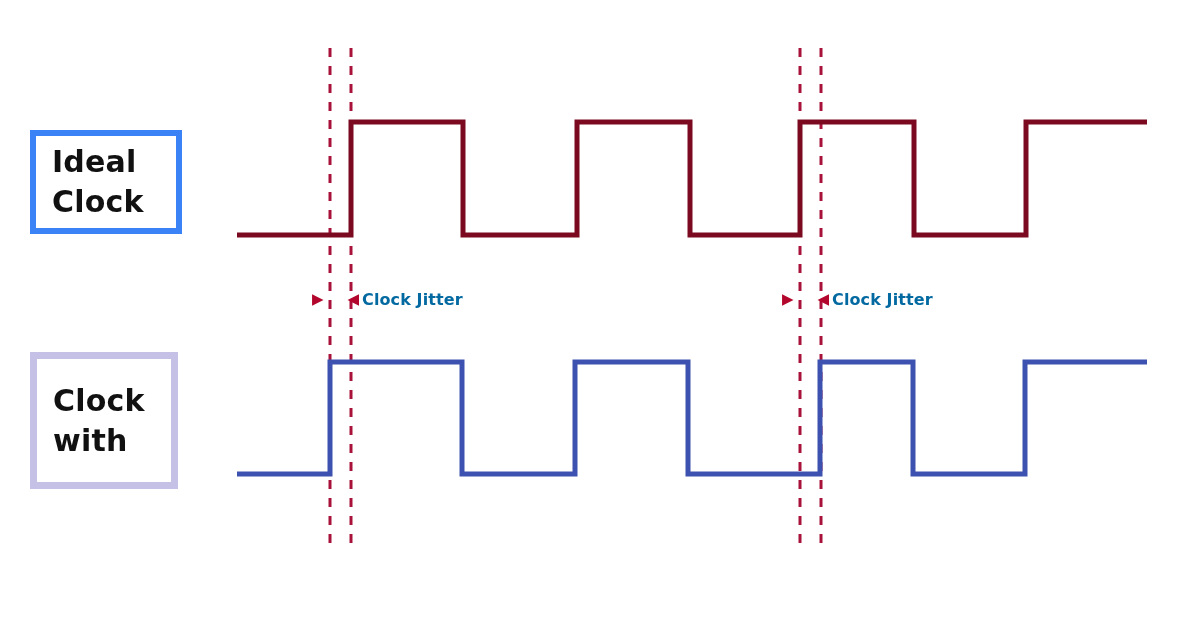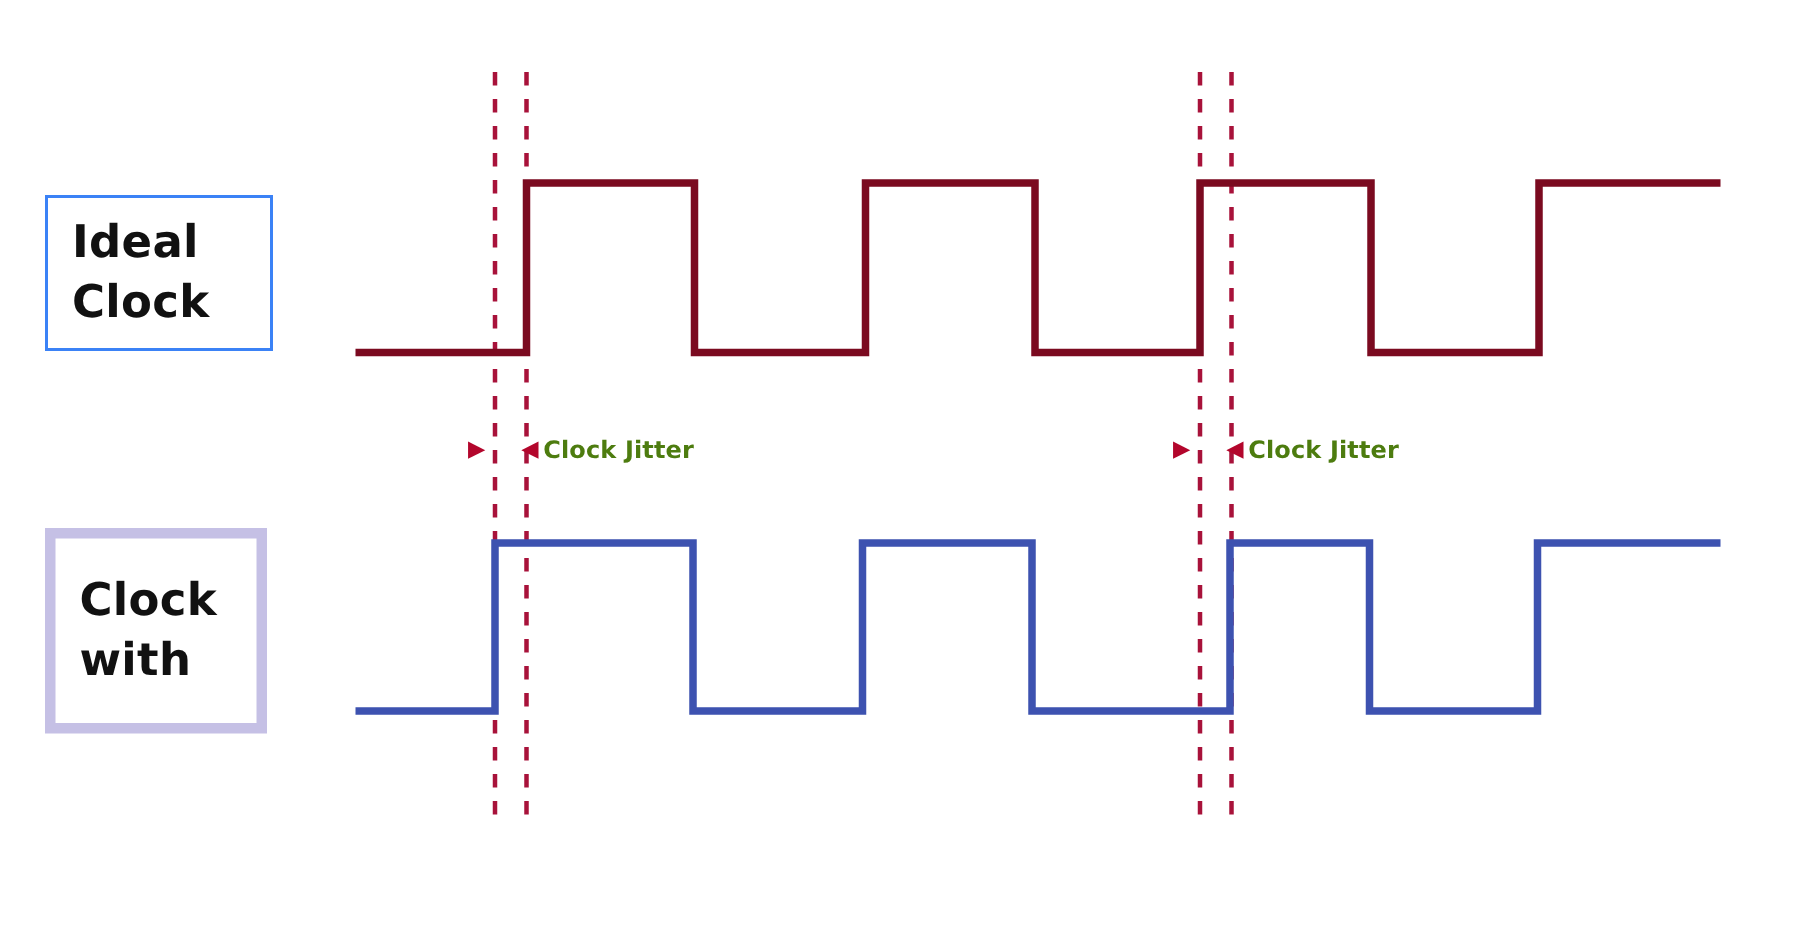--- a/index.html
+++ b/index.html
@@ -36,21 +36,21 @@
     display: flex;
     flex-direction: column;
     justify-content: center;
     align-items: flex-start;
   }
   #ideal-clock-box {
     left: 30px;
     top: 130px;
     width: 152px;
     height: 104px;
-    border: 2px solid #3b82f6;
+    border: 6px solid #3b82f6;
     padding-left: 16px;
   }
   #jitter-clock-box {
     left: 30px;
     top: 352px;
     width: 148px;
     height: 137px;
     border: 7px solid #c5c0e5;
     padding-left: 16px;
   }
@@ -78,21 +78,21 @@
     line-height: 15px;
     color: #b3062c;
   }
   .jitter-annotation .arrow-right { margin-right: 0px; }
   .jitter-annotation .gap { display: inline-block; }
   .jitter-annotation .arrow-left { margin-right: 3px; }
   .jitter-annotation .jitter-text {
     font-family: "DejaVu Sans", sans-serif;
     font-weight: bold;
     font-size: 16px;
-    color: #4d7c0f;
+    color: #0369a1;
     letter-spacing: 0.1px;
   }
 </style>
 </head>
 <body>
 
 <div id="stage">
 
   <svg id="diagram-svg" viewBox="0 0 1200 627" xmlns="http://www.w3.org/2000/svg">
     <g id="reference-lines-group">

